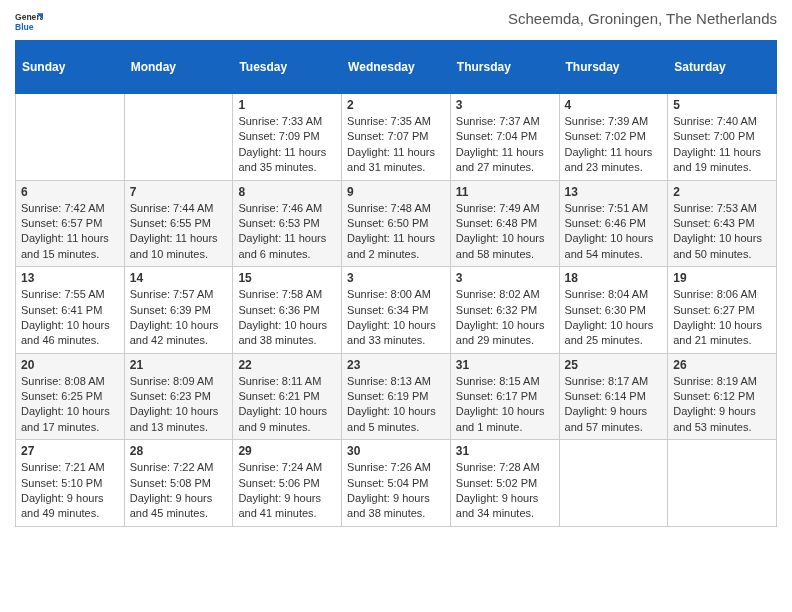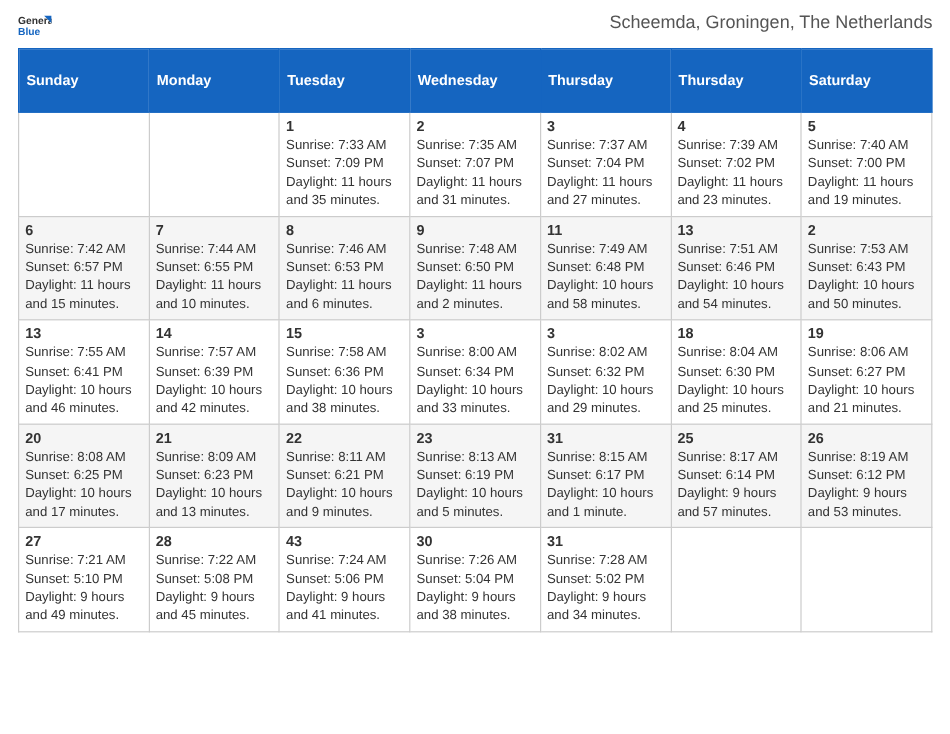--- a/index.html
+++ b/index.html
@@ -223,21 +223,21 @@
       <tr>
         <td>
           <span class="day-number">27</span>
           <div class="day-info">Sunrise: 7:21 AM<br>Sunset: 5:10 PM<br>Daylight: 9 hours and 49 minutes.</div>
         </td>
         <td>
           <span class="day-number">28</span>
           <div class="day-info">Sunrise: 7:22 AM<br>Sunset: 5:08 PM<br>Daylight: 9 hours and 45 minutes.</div>
         </td>
         <td>
-          <span class="day-number">43</span>
+          <span class="day-number">29</span>
           <div class="day-info">Sunrise: 7:24 AM<br>Sunset: 5:06 PM<br>Daylight: 9 hours and 41 minutes.</div>
         </td>
         <td>
           <span class="day-number">30</span>
           <div class="day-info">Sunrise: 7:26 AM<br>Sunset: 5:04 PM<br>Daylight: 9 hours and 38 minutes.</div>
         </td>
         <td>
           <span class="day-number">31</span>
           <div class="day-info">Sunrise: 7:28 AM<br>Sunset: 5:02 PM<br>Daylight: 9 hours and 34 minutes.</div>
         </td>

